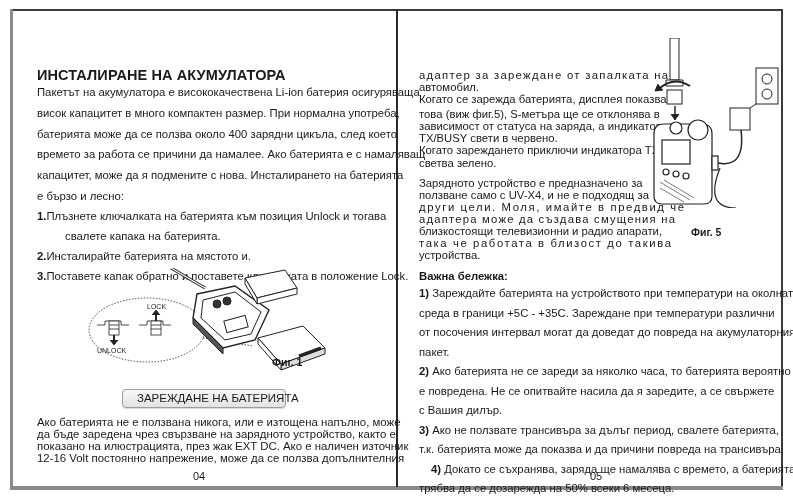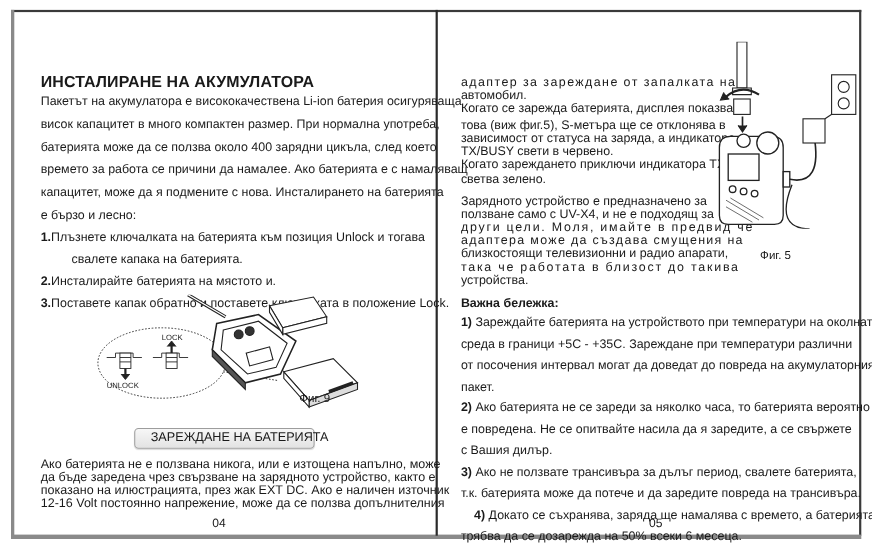--- a/index.html
+++ b/index.html
@@ -10,21 +10,21 @@
   .frame-bottom { position:absolute; left:10px; top:486px; width:773px; height:4px; background:#8a8a8a; }
   .divider { position:absolute; left:396px; top:9px; width:2px; height:478px; background:#2a2a2a; }
   .heading { position:absolute; left:37px; top:67px; font-size:14.5px; font-weight:bold; letter-spacing:0.1px; white-space:nowrap; }
   .line { position:absolute; font-size:11.3px; white-space:nowrap; line-height:13px; }
   .line b { font-weight:bold; }
   .pagenum { position:absolute; font-size:11px; }
 
   .section-btn { position:absolute; left:122px; top:389px; width:162px; height:17px; background:linear-gradient(#f7f7f7,#e3e3e3); border:1px solid #9d9d9d; border-radius:4px; box-shadow:0 1px 1px rgba(0,0,0,0.15); }
   .section-btn span { position:absolute; left:14px; top:2px; font-size:11.5px; font-weight:normal; white-space:nowrap; }
 
-  .fig-label { position:absolute; font-size:10.5px; font-weight:normal; white-space:nowrap; }
+  .fig-label { position:absolute; font-size:10.5px; font-weight:bold; white-space:nowrap; }
   svg.illus { position:absolute; }
 </style>
 </head>
 <body>
 
 <div class="frame-top"></div>
 <div class="frame-left"></div>
 <div class="frame-right"></div>
 <div class="frame-bottom"></div>
 <div class="divider"></div>
@@ -78,21 +78,21 @@
       <path d="M182 30 L222 20 L222 26 L182 36 Z"></path>
       <path d="M170 10 L182 30 L182 36 L170 16 Z"></path>
     </g>
     <g fill="#fff" stroke="#222" stroke-width="1">
       <path d="M183 70 L228 58 L250 80 L206 96 Z"></path>
       <path d="M206 96 L250 80 L250 86 L206 102 Z" fill="#ddd"></path>
       <path d="M183 70 L206 96 L206 102 L183 76 Z"></path>
       <line x1="224" y1="88" x2="246" y2="80" stroke-width="3"></line>
     </g>
   </svg>
-  <div class="fig-label" style="left:272px;top:356px;">Фиг. 9</div>
+  <div class="fig-label" style="left:272px;top:356px;">Фиг. 1</div>
 
   <div class="section-btn">
     <span>ЗАРЕЖДАНЕ НА БАТЕРИЯТА</span>
   </div>
 
   <div class="line" style="left:37px;top:416px;font-size:11.4px;line-height:12px;">Ако батерията не е ползвана никога, или е изтощена напълно, може</div>
   <div class="line" style="left:37px;top:428px;font-size:11.4px;line-height:12px;">да бъде заредена чрез свързване на зарядното устройство, както е</div>
   <div class="line" style="left:37px;top:440px;font-size:11.4px;line-height:12px;">показано на илюстрацията, през жак EXT DC. Ако е наличен източник</div>
   <div class="line" style="left:37px;top:452px;font-size:11.4px;line-height:12px;">12-16 Volt постоянно напрежение, може да се ползва допълнителния</div>
 
@@ -157,19 +157,19 @@
   <div class="line" style="left:419px;top:287px;"><b>1)</b> <span>Зареждайте батерията на устройството при температури на околната</span></div>
   <div class="line" style="left: 419px; top: 306.5px;">среда в граници +5C - +35C. Зареждане при температури различни</div>
   <div class="line" style="left: 419px; top: 326px;">от посочения интервал могат да доведат до повреда на акумулаторния</div>
   <div class="line" style="left: 419px; top: 345.5px;">пакет.</div>
 
   <div class="line" style="left: 419px; top: 365px;"><b>2)</b> <span>Ако батерията не се зареди за няколко часа, то батерията вероятно</span></div>
   <div class="line" style="left: 419px; top: 384.5px;">е повредена. Не се опитвайте насила да я заредите, а се свържете</div>
   <div class="line" style="left: 419px; top: 404px;">с Вашия дилър.</div>
 
   <div class="line" style="left: 419px; top: 423.5px;"><b>3)</b> <span>Ако не ползвате трансивъра за дълъг период, свалете батерията,</span></div>
-  <div class="line" style="left: 419px; top: 443px;">т.к. батерията може да потече и да заредите повреда на трансивъра.</div>
+  <div class="line" style="left: 419px; top: 443px;">т.к. батерията може да показва и да причини повреда на трансивъра.</div>
 
   <div class="line" style="left: 419px; top: 462.5px; margin-left: 12px;"><b>4)</b> <span>Докато се съхранява, заряда ще намалява с времето, а батерията</span></div>
 
   <div class="pagenum" style="left:590px;top:470px;">05</div>
 <div class="line" style="left: 419px; top: 482px;">трябва да се дозарежда на 50% всеки 6 месеца.</div>
   </div>
 
 </body></html>

